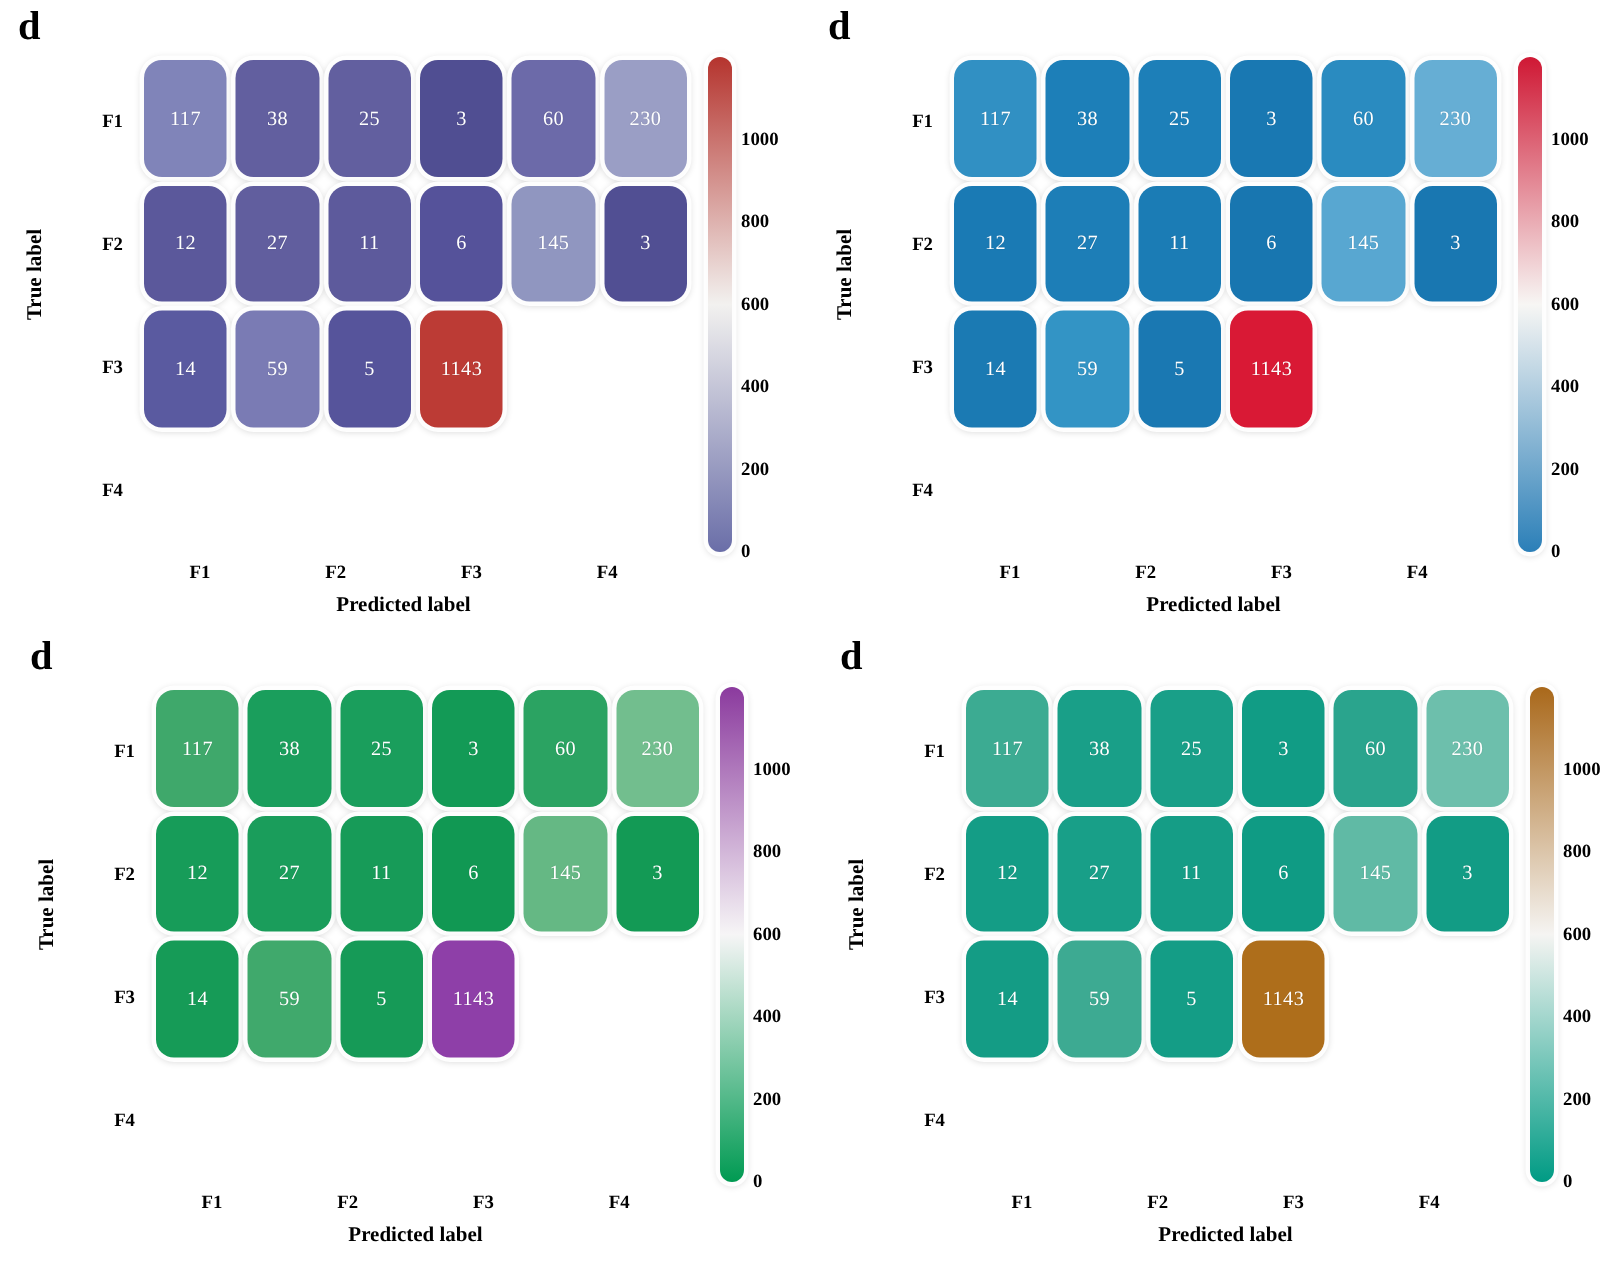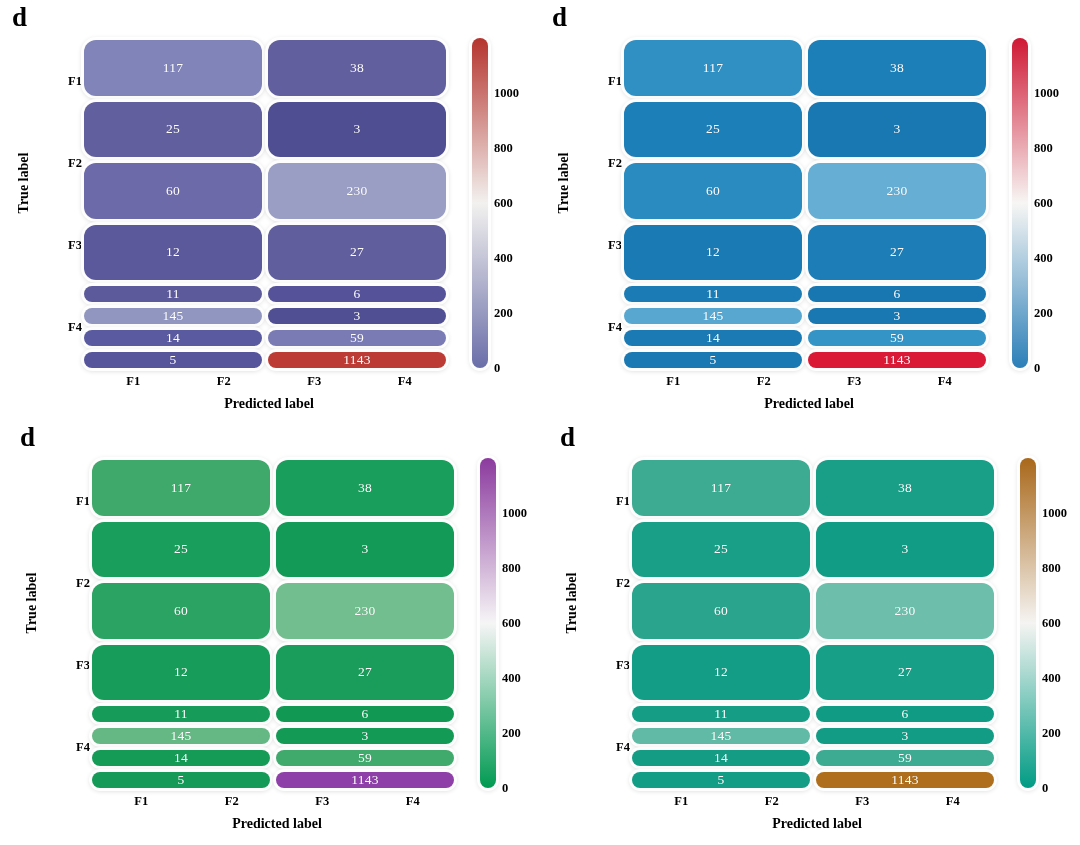--- a/index.html
+++ b/index.html
@@ -34,26 +34,26 @@
     font-size: 27px;
     font-weight: bold;
     color: #000;
     line-height: 1;
     font-family: "Liberation Serif", "DejaVu Serif", serif;
   }
 
   
   .grid {
     position: absolute;
-    left: 84px;
+    left: 96px;
     top: 40px;
     width: 362px;
     height: 328px;
     display: grid;
-    grid-template-columns: repeat(2, 1fr);
+    grid-template-columns: repeat(6, 1fr);
     grid-template-rows: repeat(4, 1fr);
     gap: 6px;
   }
   .cell {
     position: relative;
     border-radius: 12px;
     box-shadow: 0 0 0 3px rgba(255,255,255,0.92),
                 0 1px 5px 2px rgba(0,0,0,0.16);
     display: flex;
     align-items: center;

